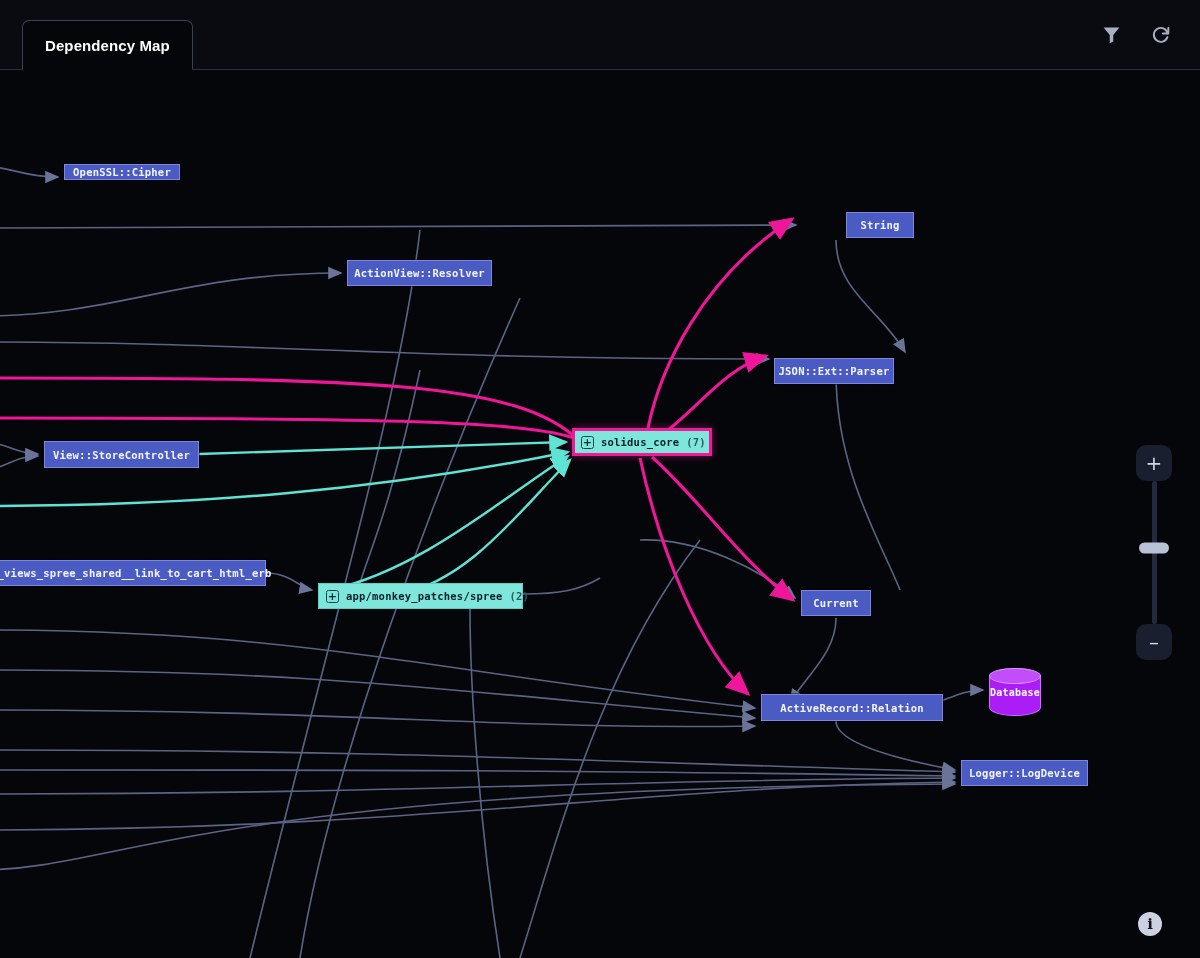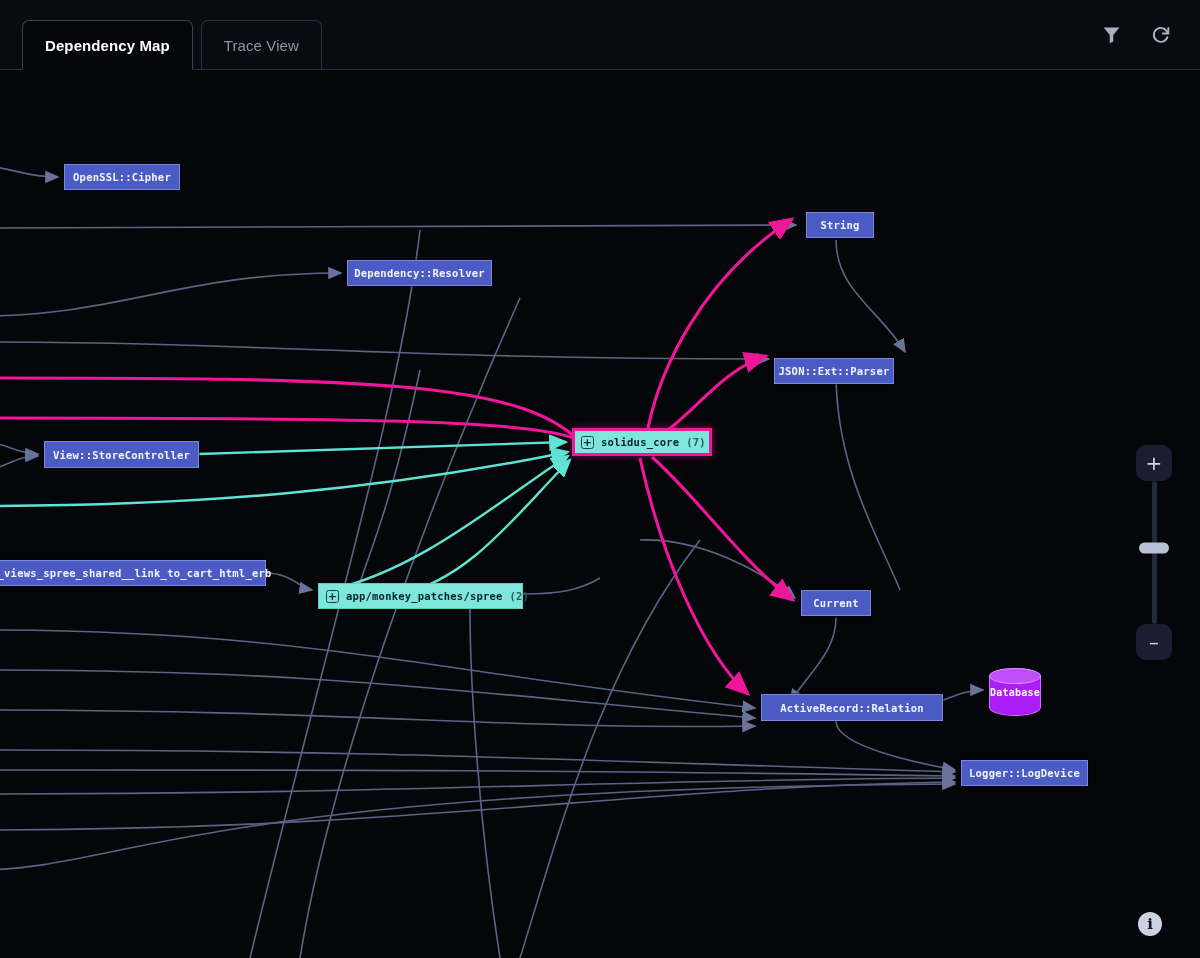--- a/index.html
+++ b/index.html
@@ -148,23 +148,20 @@
 </head>
 <body>
 
 <div id="app">
 
   <div class="topbar">
 
     <div class="tabs">
       <div class="tab active">
         <span>Dependency Map</span>
-      </div>
-      <div class="tab">
-        <span>Trace View</span>
       </div>
     </div>
 
     <div class="tools">
       <div class="icon-btn">
         <svg width="21" height="21" viewBox="0 0 24 24">
           <path d="M3 4h18l-7 8.5V20l-4 2v-9.5z" fill="#aab0c4"></path>
         </svg>
       </div>
       <div class="icon-btn">
@@ -238,30 +235,30 @@
       </g>
 
       <g fill="none" stroke="#5fe3d4" stroke-width="2.4">
         <path d="M199 384 L 566 372" marker-end="url(#ahc)"></path>
         <path d="M-20 436 C 200 436, 380 420, 568 382" marker-end="url(#ahc)"></path>
         <path d="M330 520 C 420 500, 500 430, 568 386" marker-end="url(#ahc)"></path>
         <path d="M400 524 C 470 510, 520 440, 570 390" marker-end="url(#ahc)"></path>
       </g>
     </svg>
 
-    <div class="node lib" style="left:64px; top:94px; width:116px; height:26px;">
+    <div class="node lib" style="left:64px; top:94px; width:116px; height:16px;">
       <span>OpenSSL::Cipher</span>
     </div>
 
-    <div class="node lib" style="left:806px; top:142px; width:68px; height:26px;">
+    <div class="node lib" style="left:846px; top:142px; width:68px; height:26px;">
       <span>String</span>
     </div>
 
     <div class="node lib" style="left:347px; top:190px; width:145px; height:26px;">
-      <span>Dependency::Resolver</span>
+      <span>ActionView::Resolver</span>
     </div>
 
     <div class="node lib" style="left:774px; top:266px; width:120px; height:26px;margin-top:22px;">
       <span>JSON::Ext::Parser</span>
     </div>
 
     <div class="node lib" style="left:44px; top:371px; width:155px; height:27px;">
       <span>View::StoreController</span>
     </div>
 

